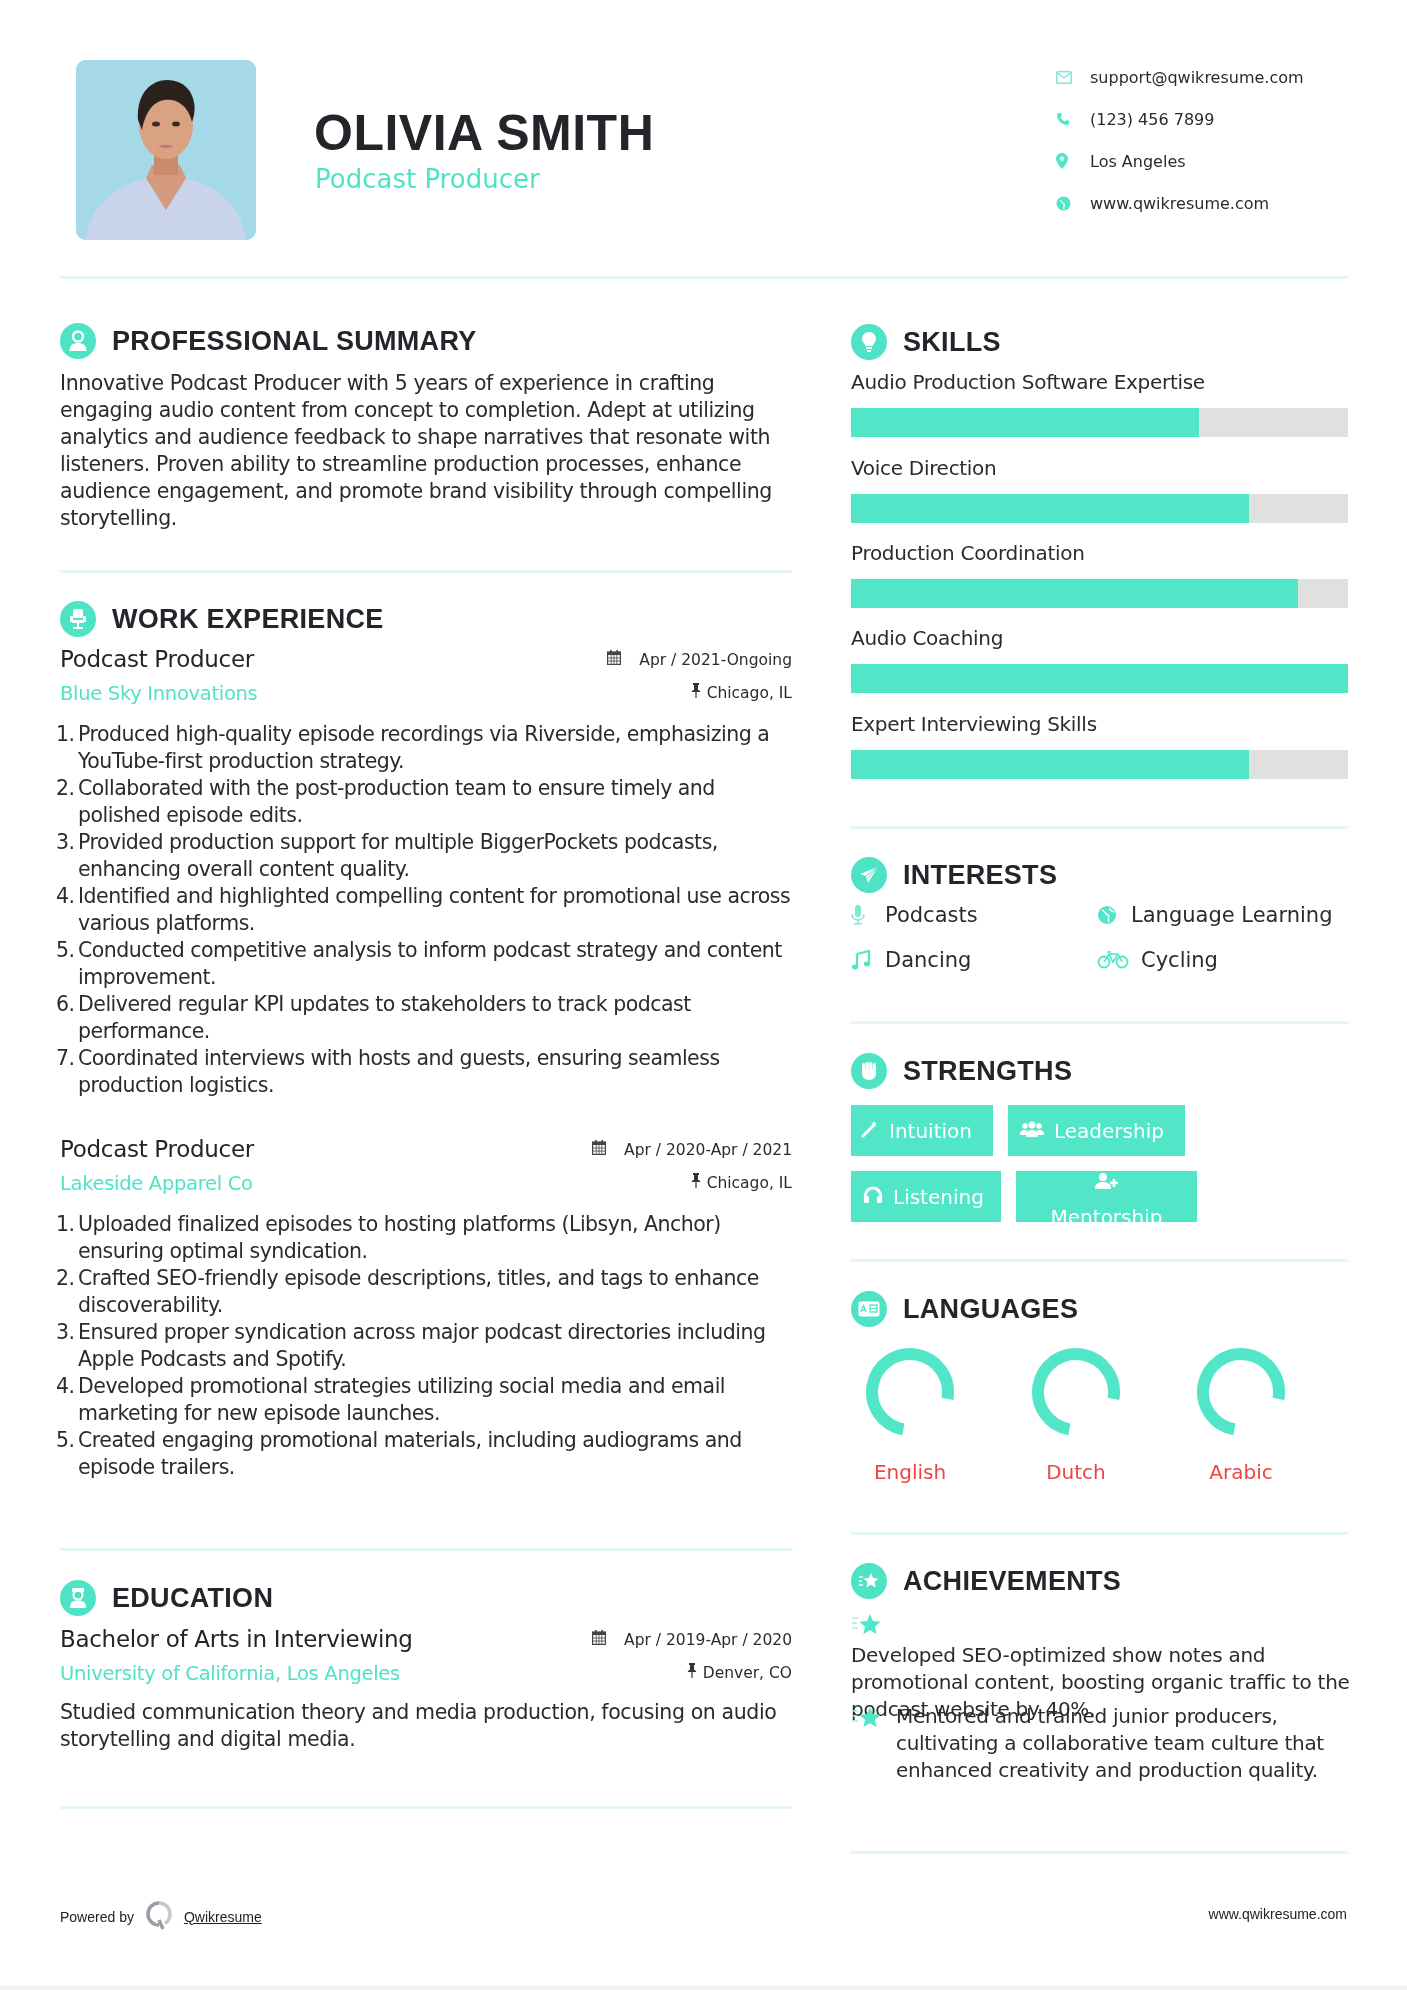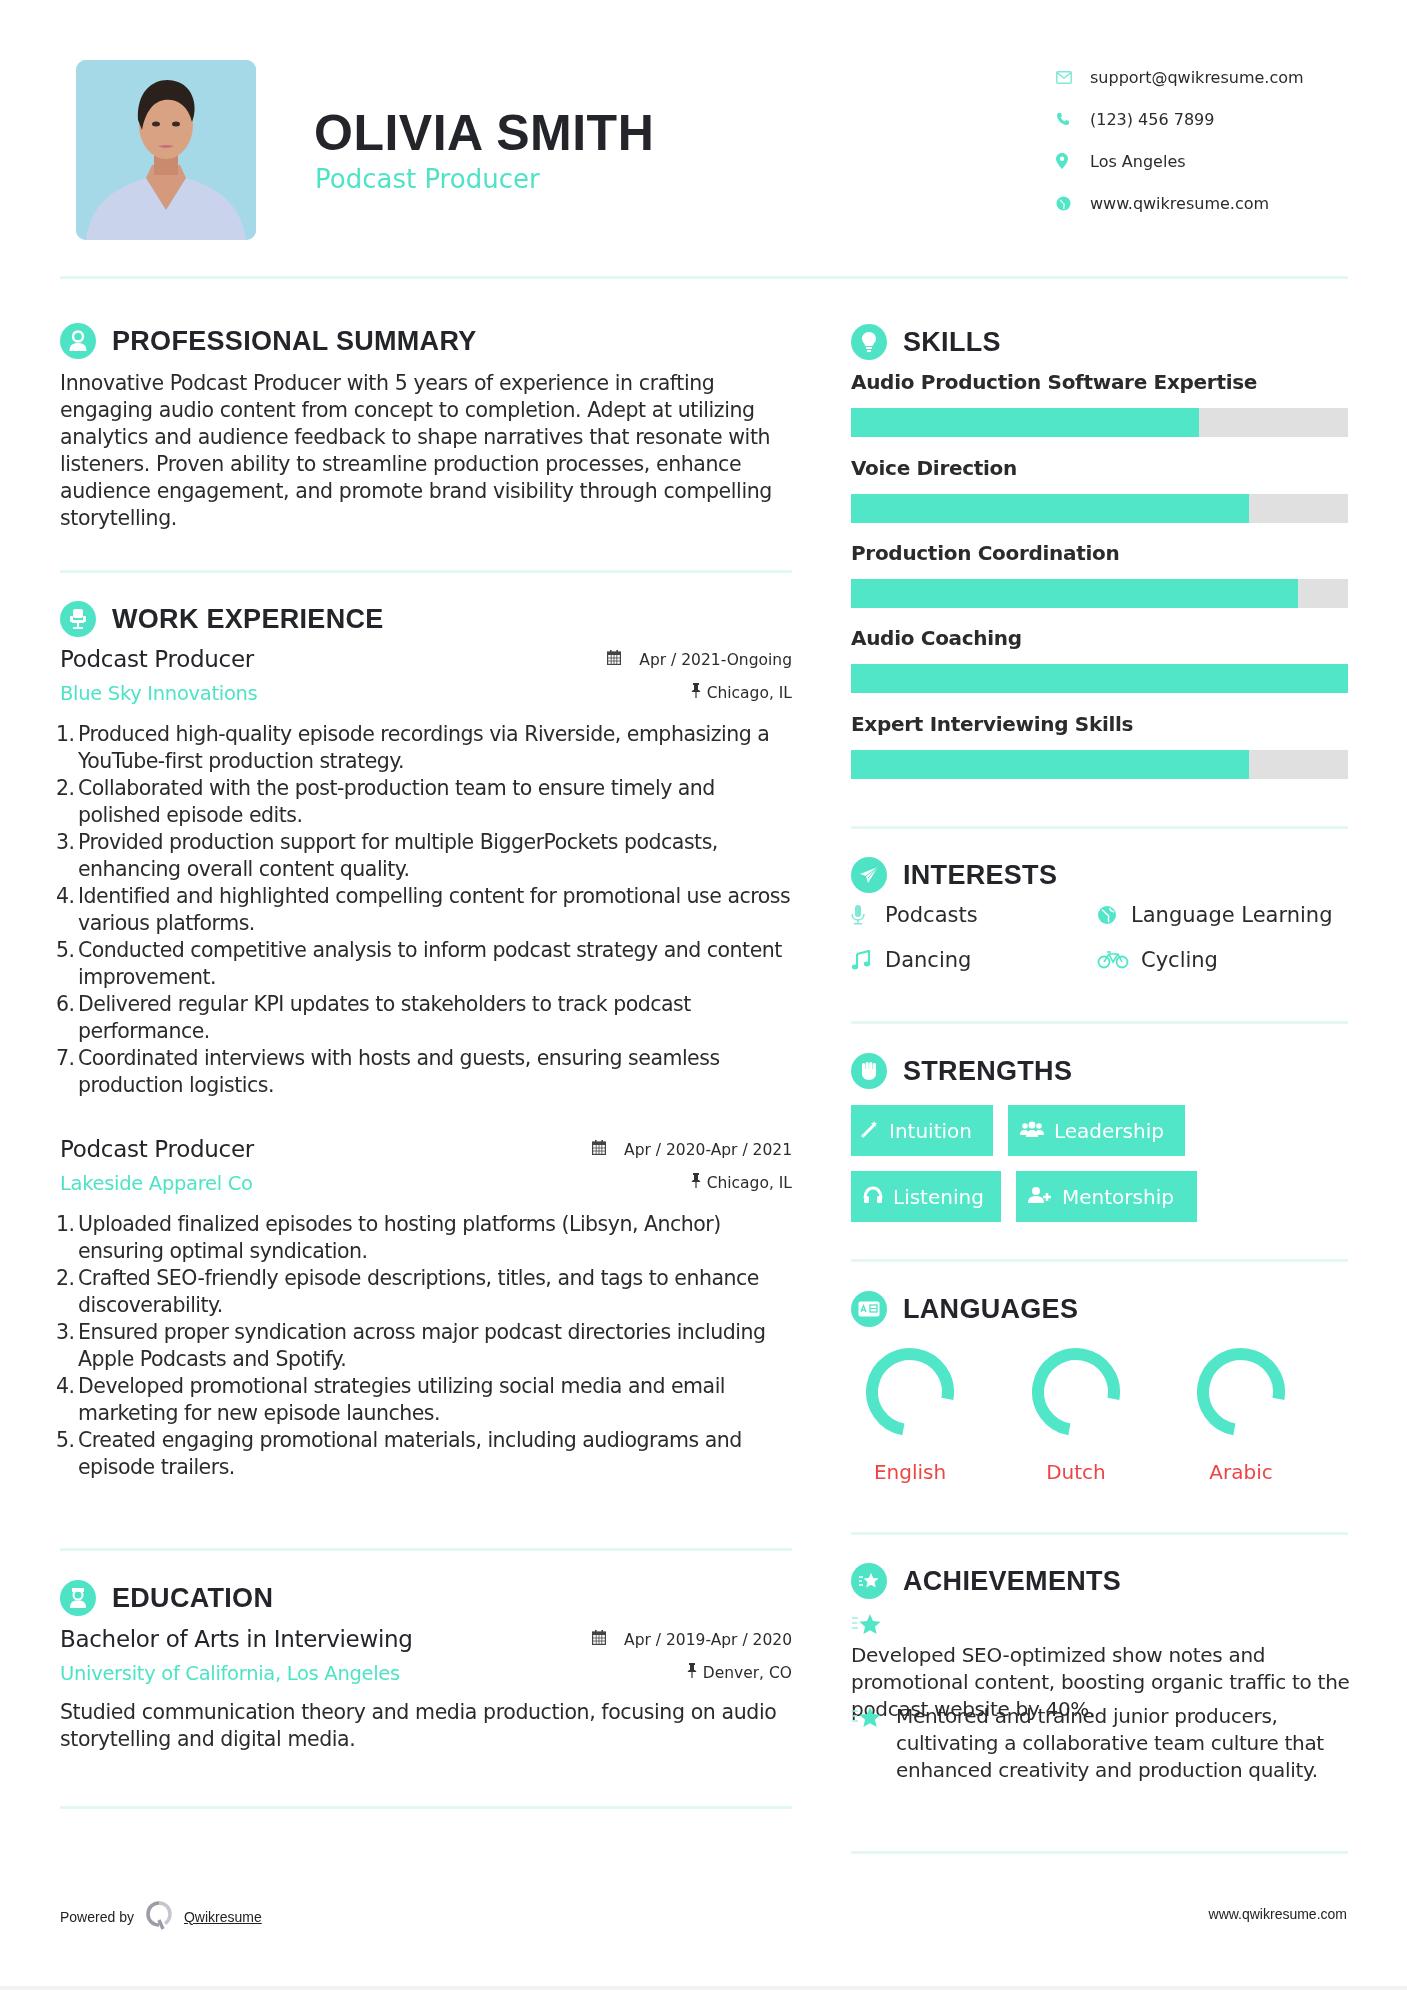--- a/index.html
+++ b/index.html
@@ -31,21 +31,21 @@
   .job { position: absolute; left: 60px; width: 732px; }
   .job-title { font-size: 23px; color: #23252b; font-family: "DejaVu Sans", sans-serif; letter-spacing: -0.3px; }
   .job-company { font-size: 19.5px; color: #4fe3c6; font-family: "DejaVu Sans", sans-serif; margin-top: 10px; letter-spacing: -0.3px; }
   .job-date { position: absolute; right: 0; top: 4px; font-size: 15.5px; color: #2b2b2b; display: flex; align-items: center; gap: 18px; font-family: "DejaVu Sans", sans-serif; padding-left: 8px; }
   .job-loc { position: absolute; right: 0; top: 37px; font-size: 15.5px; color: #2b2b2b; display: flex; align-items: center; gap: 6px; font-family: "DejaVu Sans", sans-serif; }
   .job-list { list-style: none; margin-top: 16px; }
   .job-list li { position: relative; padding-left: 18px; font-size: 20.5px; line-height: 27px; color: #2b2b2b; font-family: "DejaVu Sans", sans-serif; letter-spacing: -0.5px; }
   .job-list li .num { position: absolute; left: -4px; top: 0; }
 
   
-  .skill { position: absolute; left: 851px; width: 497px; font-weight: bold; }
+  .skill { position: absolute; left: 851px; width: 497px; }
   .skill-label { font-size: 20px; color: #2b2b2b; font-family: "DejaVu Sans", sans-serif; letter-spacing: -0.3px; }
   .skill-track { margin-top: 14px; width: 497px; height: 29px; background: #e0e0e0; position: relative; }
   .skill-fill { position: absolute; left: 0; top: 0; height: 29px; background: #52e6c8; }
 
   
   .interest { position: absolute; display: flex; align-items: center; font-size: 21px; color: #2b2b2b; font-family: "DejaVu Sans", sans-serif; }
   .interest .ii { width: 30px; display: flex; align-items: center; margin-right: 4px; }
 
   
   .chip { position: absolute; height: 51px; background: #52e6c8; color: #ffffff; display: flex; align-items: center; padding: 0 12px; font-size: 20px; font-family: "DejaVu Sans", sans-serif; gap: 10px; }
@@ -383,21 +383,21 @@
     <span>Leadership</span>
   </div>
   <div class="chip" style="left:851px; top:1171px; width:150px;">
     <span><svg width="20" height="18" viewBox="0 0 20 18">
           <path d="M2 12 C2 6 5.5 2 10 2 C14.5 2 18 6 18 12" fill="none" stroke="#fff" stroke-width="3"></path>
           <rect x="1" y="10" width="5" height="7" rx="1.5" fill="#fff"></rect>
           <rect x="14" y="10" width="5" height="7" rx="1.5" fill="#fff"></rect>
         </svg></span>
     <span>Listening</span>
   </div>
-  <div class="chip" style="left:1016px; top:1171px; width:181px;">
+  <div class="chip" style="left:1016px; top:1171px; width:181px;flex-direction:column;">
     <span><svg width="24" height="18" viewBox="0 0 24 18">
           <circle cx="8" cy="5" r="4" fill="#fff"></circle>
           <path d="M0 17 C0 12 3 10 8 10 C13 10 16 12 16 17 Z" fill="#fff"></path>
           <path d="M19 7 V15 M15 11 H23" stroke="#fff" stroke-width="2.6"></path>
         </svg></span>
     <span>Mentorship</span>
   </div>
 
   <div class="divider" style="left:851px; top:1259px; width:497px;"></div>
 

